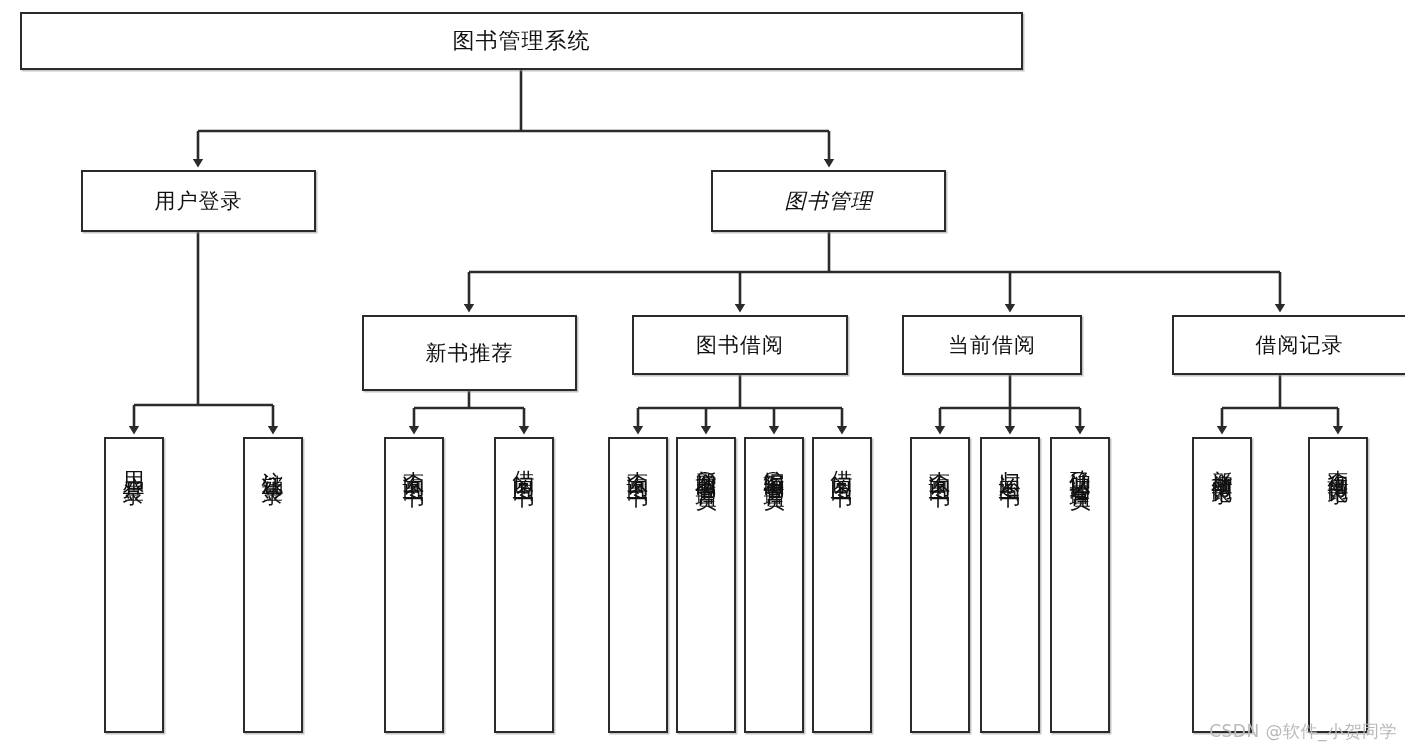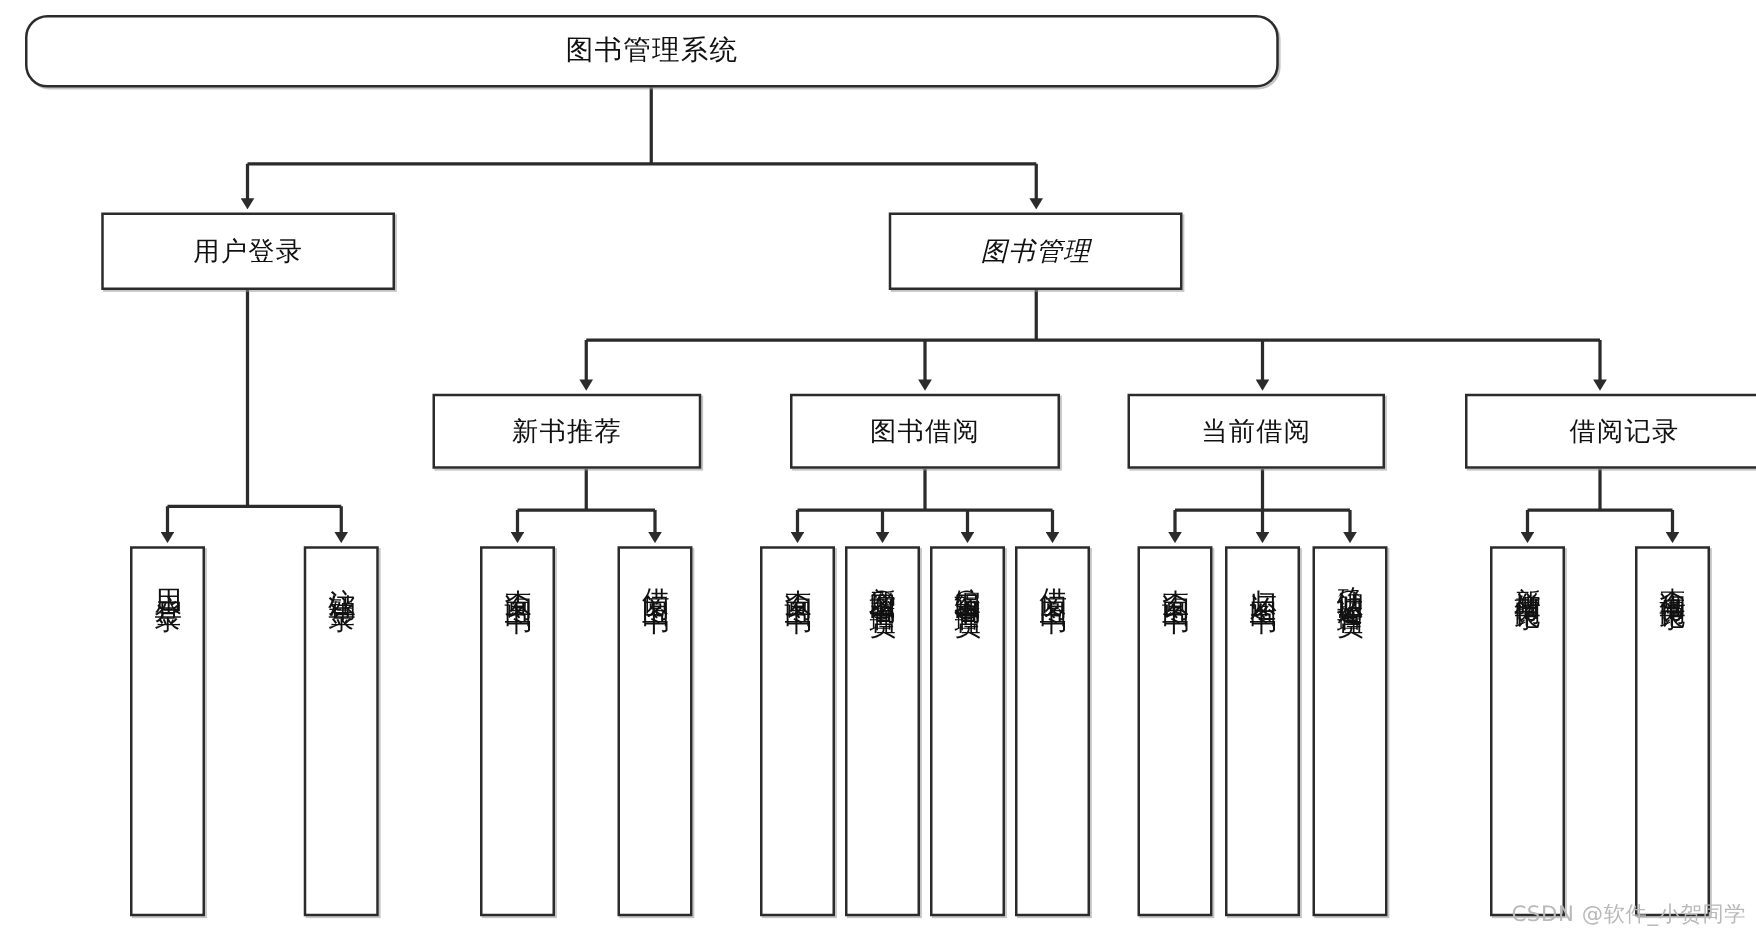--- a/index.html
+++ b/index.html
@@ -112,38 +112,38 @@
       <path d="M1010,408 L1010,427" marker-end="url(#arrow)"></path>
       <path d="M1080,408 L1080,427" marker-end="url(#arrow)"></path>
 
       <path d="M1280,375 L1280,408"></path>
       <path d="M1222,408 L1338,408"></path>
       <path d="M1222,408 L1222,427" marker-end="url(#arrow)"></path>
       <path d="M1338,408 L1338,427" marker-end="url(#arrow)"></path>
     </g>
   </svg>
 
-  <div class="node root" style="left:20px; top:12px; width:1003px; height:58px;border-radius:18px;">
+  <div class="node root" style="left:20px; top:12px; width:1003px; height:58px;">
     <span class="lbl">图书管理系统</span>
   </div>
 
   <div class="node" style="left:81px; top:170px; width:235px; height:62px;">
     <span class="lbl">用户登录</span>
   </div>
   <div class="node" style="left:711px; top:170px; width:235px; height:62px;font-style:italic;">
     <span class="lbl">图书管理</span>
   </div>
 
-  <div class="node" style="left:346px; top:315px; width:215px; height:60px;">
+  <div class="node" style="left:362px; top:315px; width:215px; height:76px;">
     <span class="lbl">新书推荐</span>
   </div>
   <div class="node" style="left:632px; top:315px; width:216px; height:60px;">
     <span class="lbl">图书借阅</span>
   </div>
-  <div class="node" style="left:902px; top:315px; width:206px; height:60px;">
+  <div class="node" style="left:902px; top:315px; width:180px; height:60px;">
     <span class="lbl">当前借阅</span>
   </div>
   <div class="node" style="left:1172px; top:315px; width:255px; height:60px;">
     <span class="lbl">借阅记录</span>
   </div>
 
   <div class="node leaf" style="left:104px; top:437px; width:60px; height:296px;">
     <span class="lbl">用户登录</span>
   </div>
   <div class="node leaf" style="left:243px; top:437px; width:60px; height:296px;">

